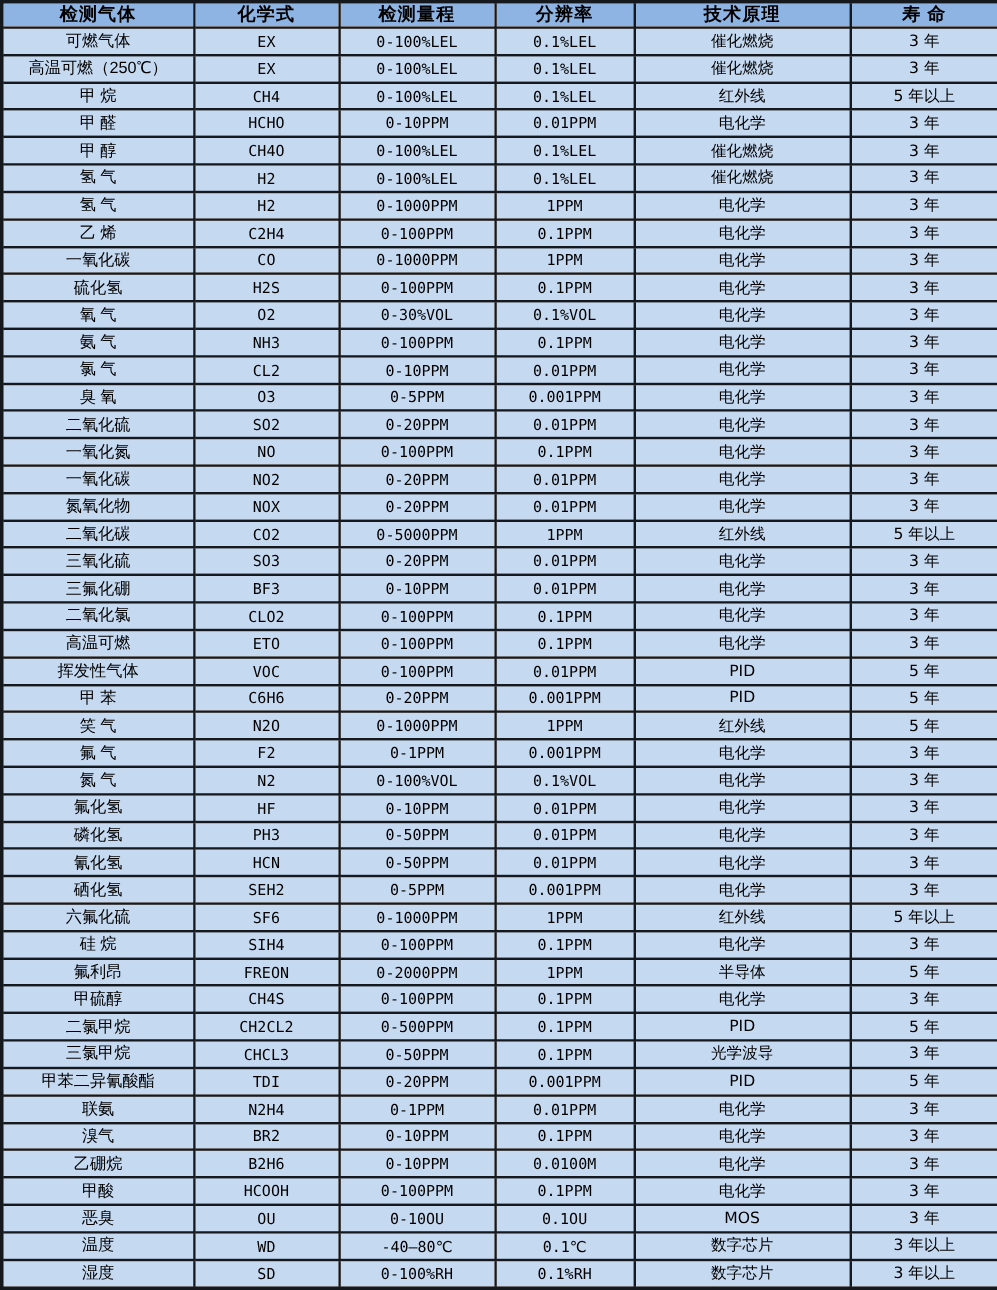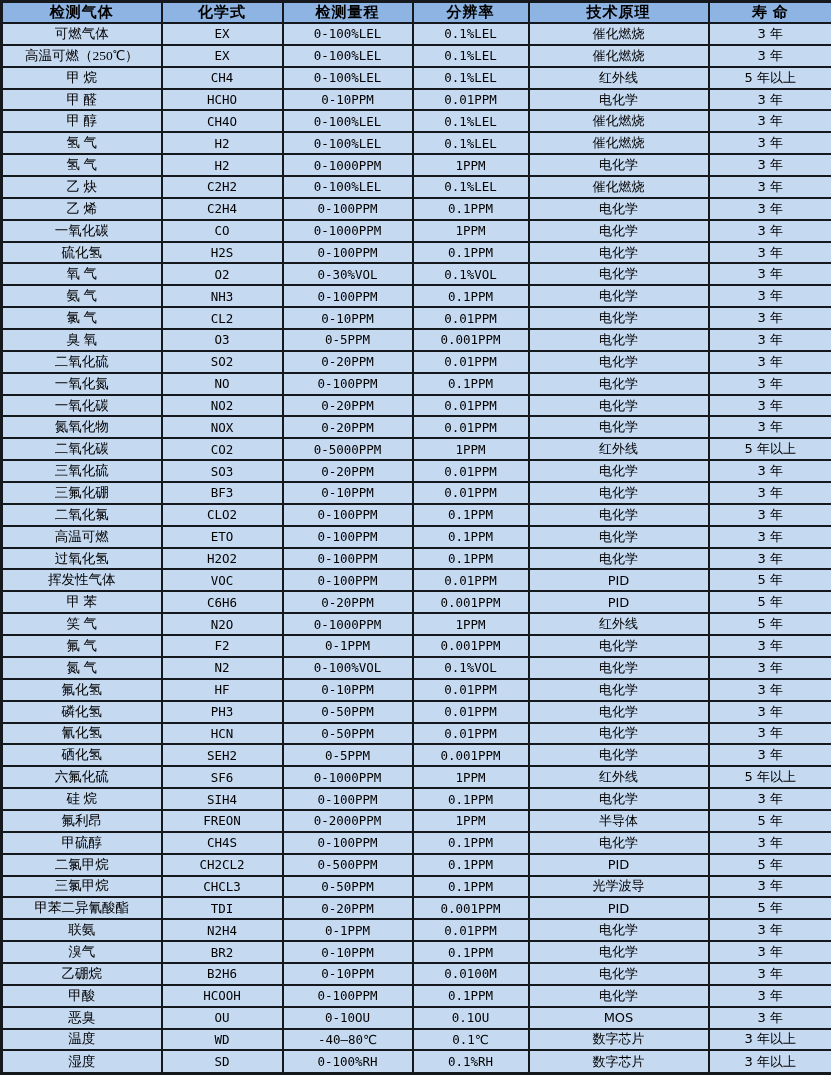--- a/index.html
+++ b/index.html
@@ -40,21 +40,21 @@
     font-weight:700;
     font-size:15px;
     letter-spacing:1px;
   }
   .spec-table td{
     background:var(--row-bg);
     font-family:"DejaVu Sans Mono","DejaVu Sans",sans-serif;
     font-size:12.5px;
   }
   .spec-table td.cell-gas{
-    font-family:Liberation Serif, serif;
+    font-family:Liberation Sans, sans-serif;
     font-size:13.5px;
   }
   .spec-table td.cell-principle,
   .spec-table td.cell-lifespan{
     font-family:"DejaVu Sans",sans-serif;
     font-size:13px;
   }
 </style>
 </head>
 <body>
@@ -129,28 +129,20 @@
       </tr>
       <tr>
         <td class="cell-gas">氢 气</td>
         <td class="cell-formula">H2</td>
         <td class="cell-range">0-1000PPM</td>
         <td class="cell-resolution">1PPM</td>
         <td class="cell-principle">电化学</td>
         <td class="cell-lifespan">3 年</td>
       </tr>
       <tr>
-        <td class="cell-gas">乙 炔</td>
-        <td class="cell-formula">C2H2</td>
-        <td class="cell-range">0-100%LEL</td>
-        <td class="cell-resolution">0.1%LEL</td>
-        <td class="cell-principle">催化燃烧</td>
-        <td class="cell-lifespan">3 年</td>
-      </tr>
-      <tr>
         <td class="cell-gas">乙 烯</td>
         <td class="cell-formula">C2H4</td>
         <td class="cell-range">0-100PPM</td>
         <td class="cell-resolution">0.1PPM</td>
         <td class="cell-principle">电化学</td>
         <td class="cell-lifespan">3 年</td>
       </tr>
       <tr>
         <td class="cell-gas">一氧化碳</td>
         <td class="cell-formula">CO</td>
@@ -259,28 +251,20 @@
         <td class="cell-gas">二氧化氯</td>
         <td class="cell-formula">CLO2</td>
         <td class="cell-range">0-100PPM</td>
         <td class="cell-resolution">0.1PPM</td>
         <td class="cell-principle">电化学</td>
         <td class="cell-lifespan">3 年</td>
       </tr>
       <tr>
         <td class="cell-gas">高温可燃</td>
         <td class="cell-formula">ETO</td>
-        <td class="cell-range">0-100PPM</td>
-        <td class="cell-resolution">0.1PPM</td>
-        <td class="cell-principle">电化学</td>
-        <td class="cell-lifespan">3 年</td>
-      </tr>
-      <tr>
-        <td class="cell-gas">过氧化氢</td>
-        <td class="cell-formula">H2O2</td>
         <td class="cell-range">0-100PPM</td>
         <td class="cell-resolution">0.1PPM</td>
         <td class="cell-principle">电化学</td>
         <td class="cell-lifespan">3 年</td>
       </tr>
       <tr>
         <td class="cell-gas">挥发性气体</td>
         <td class="cell-formula">VOC</td>
         <td class="cell-range">0-100PPM</td>
         <td class="cell-resolution">0.01PPM</td>

